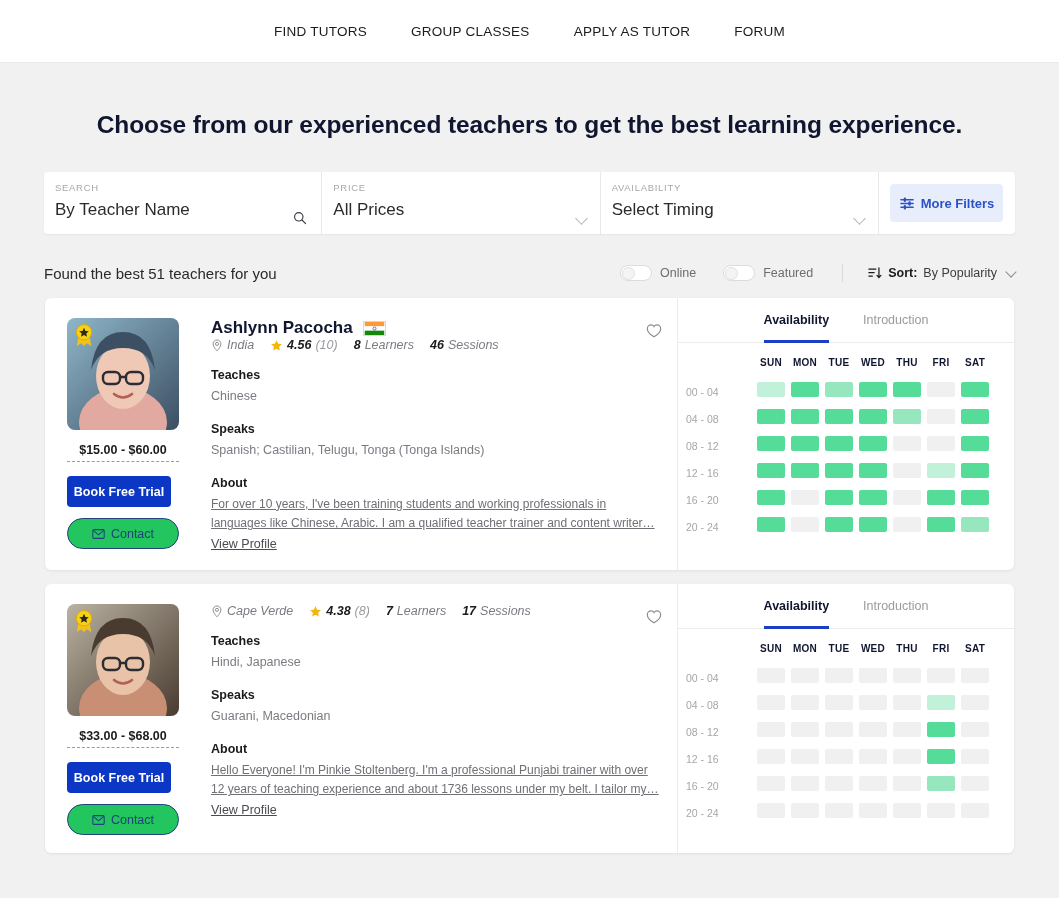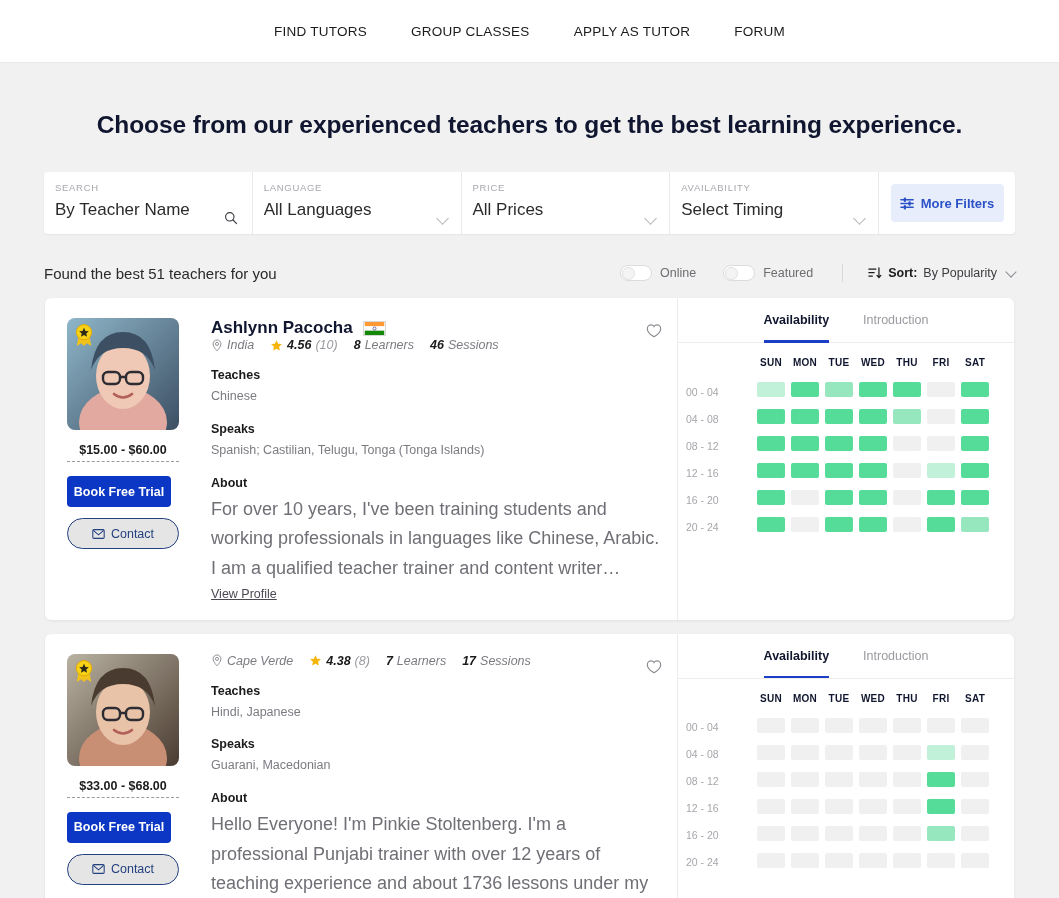--- a/index.html
+++ b/index.html
@@ -124,21 +124,21 @@
     padding-bottom: 4px;
     border-bottom: 1.5px dashed #9a9aa0;
   }
   .btn-trial {
     margin-top: 14px; width: 104px; height: 31px; border-radius: 4px;
     background: #0b37c4; color: #fff; border: none; cursor: pointer;
     font-size: 12.5px; font-weight: 700; font-family: inherit;
   }
   .btn-contact {
     margin-top: 11px; width: 112px; height: 31px; border-radius: 16px;
-    background: #e5e5e5; color: #23407f; border: 1px solid #23407f; cursor: pointer;
+    background: #22c55e; color: #23407f; border: 1px solid #23407f; cursor: pointer;
     font-size: 12.5px; font-family: inherit;
     display: flex; align-items: center; justify-content: center; gap: 6px;
   }
 
   .info-col { flex: 1; padding-left: 14px; padding-right: 16px; position: relative; }
   .t-name-row { display: flex; align-items: center; gap: 10px; }
   .t-name { font-size: 17px; font-weight: 700; color: #10162f; }
   .flag { width: 23px; height: 15px; display: block; border: 1px solid #d8d8d8; }
   .fav-btn {
     position: absolute; right: 14px; top: 4px;
@@ -150,21 +150,21 @@
     font-size: 12.5px; color: #7b7b82; font-style: italic;
   }
   .meta-item { display: flex; align-items: center; gap: 4px; margin-right: 16px; }
   .meta-item b { color: #1b1b1b; font-weight: 700; }
   .meta-item .rating-val { color: #1b1b1b; font-weight: 700; }
   .meta-item .rating-cnt { color: #9a9aa0; }
   .sec-title {
     font-size: 12.5px; font-weight: 700; color: #1b1b1b; margin-top: 16px;
   }
   .sec-body { font-size: 12.5px; color: #7b7b82; margin-top: 5px; line-height: 1.5; }
-  .about-body { font-size: 18px; color: #6f6f76; margin-top: 5px; line-height: 1.65; }
+  .about-body { font-size: 12px; color: #6f6f76; margin-top: 5px; line-height: 1.65; text-decoration: underline; }
   .view-profile {
     display: inline-block; font-size: 12.5px; color: #4a4a52;
     text-decoration: underline; margin-top: 1px; cursor: pointer;
   }
 
   
   .tabs {
     height: 45px; display: flex; align-items: center; justify-content: center;
     gap: 34px; border-bottom: 1px solid #ececec; position: relative;
   }
@@ -211,25 +211,20 @@
 
   <div class="fcell">
     <div class="fcell-label">SEARCH</div>
     <div class="fcell-value ph">By Teacher Name</div>
     <svg class="magnifier" viewBox="0 0 16 16">
       <circle cx="6.6" cy="6.6" r="4.8" fill="none" stroke="#3a3a40" stroke-width="1.3"></circle>
       <line x1="10.3" y1="10.3" x2="14.4" y2="14.4" stroke="#3a3a40" stroke-width="1.3" stroke-linecap="round"></line>
     </svg>
   </div>
 
-  <div class="fcell">
-    <div class="fcell-label">LANGUAGE</div>
-    <div class="fcell-value">All Languages</div>
-    <span class="chev"></span>
-  </div>
 
   <div class="fcell">
     <div class="fcell-label">PRICE</div>
     <div class="fcell-value">All Prices</div>
     <span class="chev"></span>
   </div>
 
   <div class="fcell">
     <div class="fcell-label">AVAILABILITY</div>
     <div class="fcell-value">Select Timing</div>

